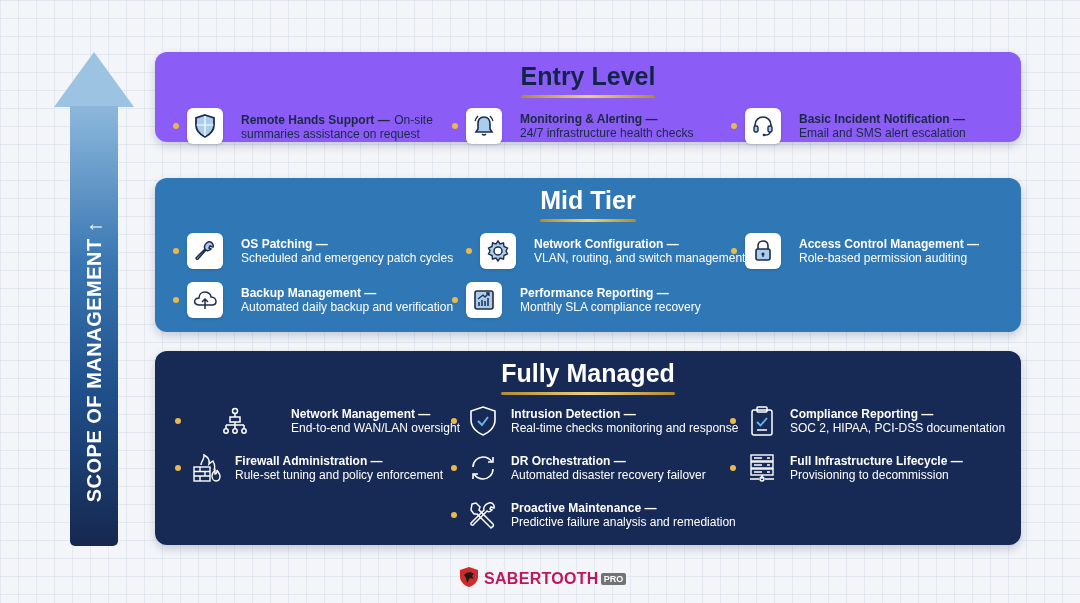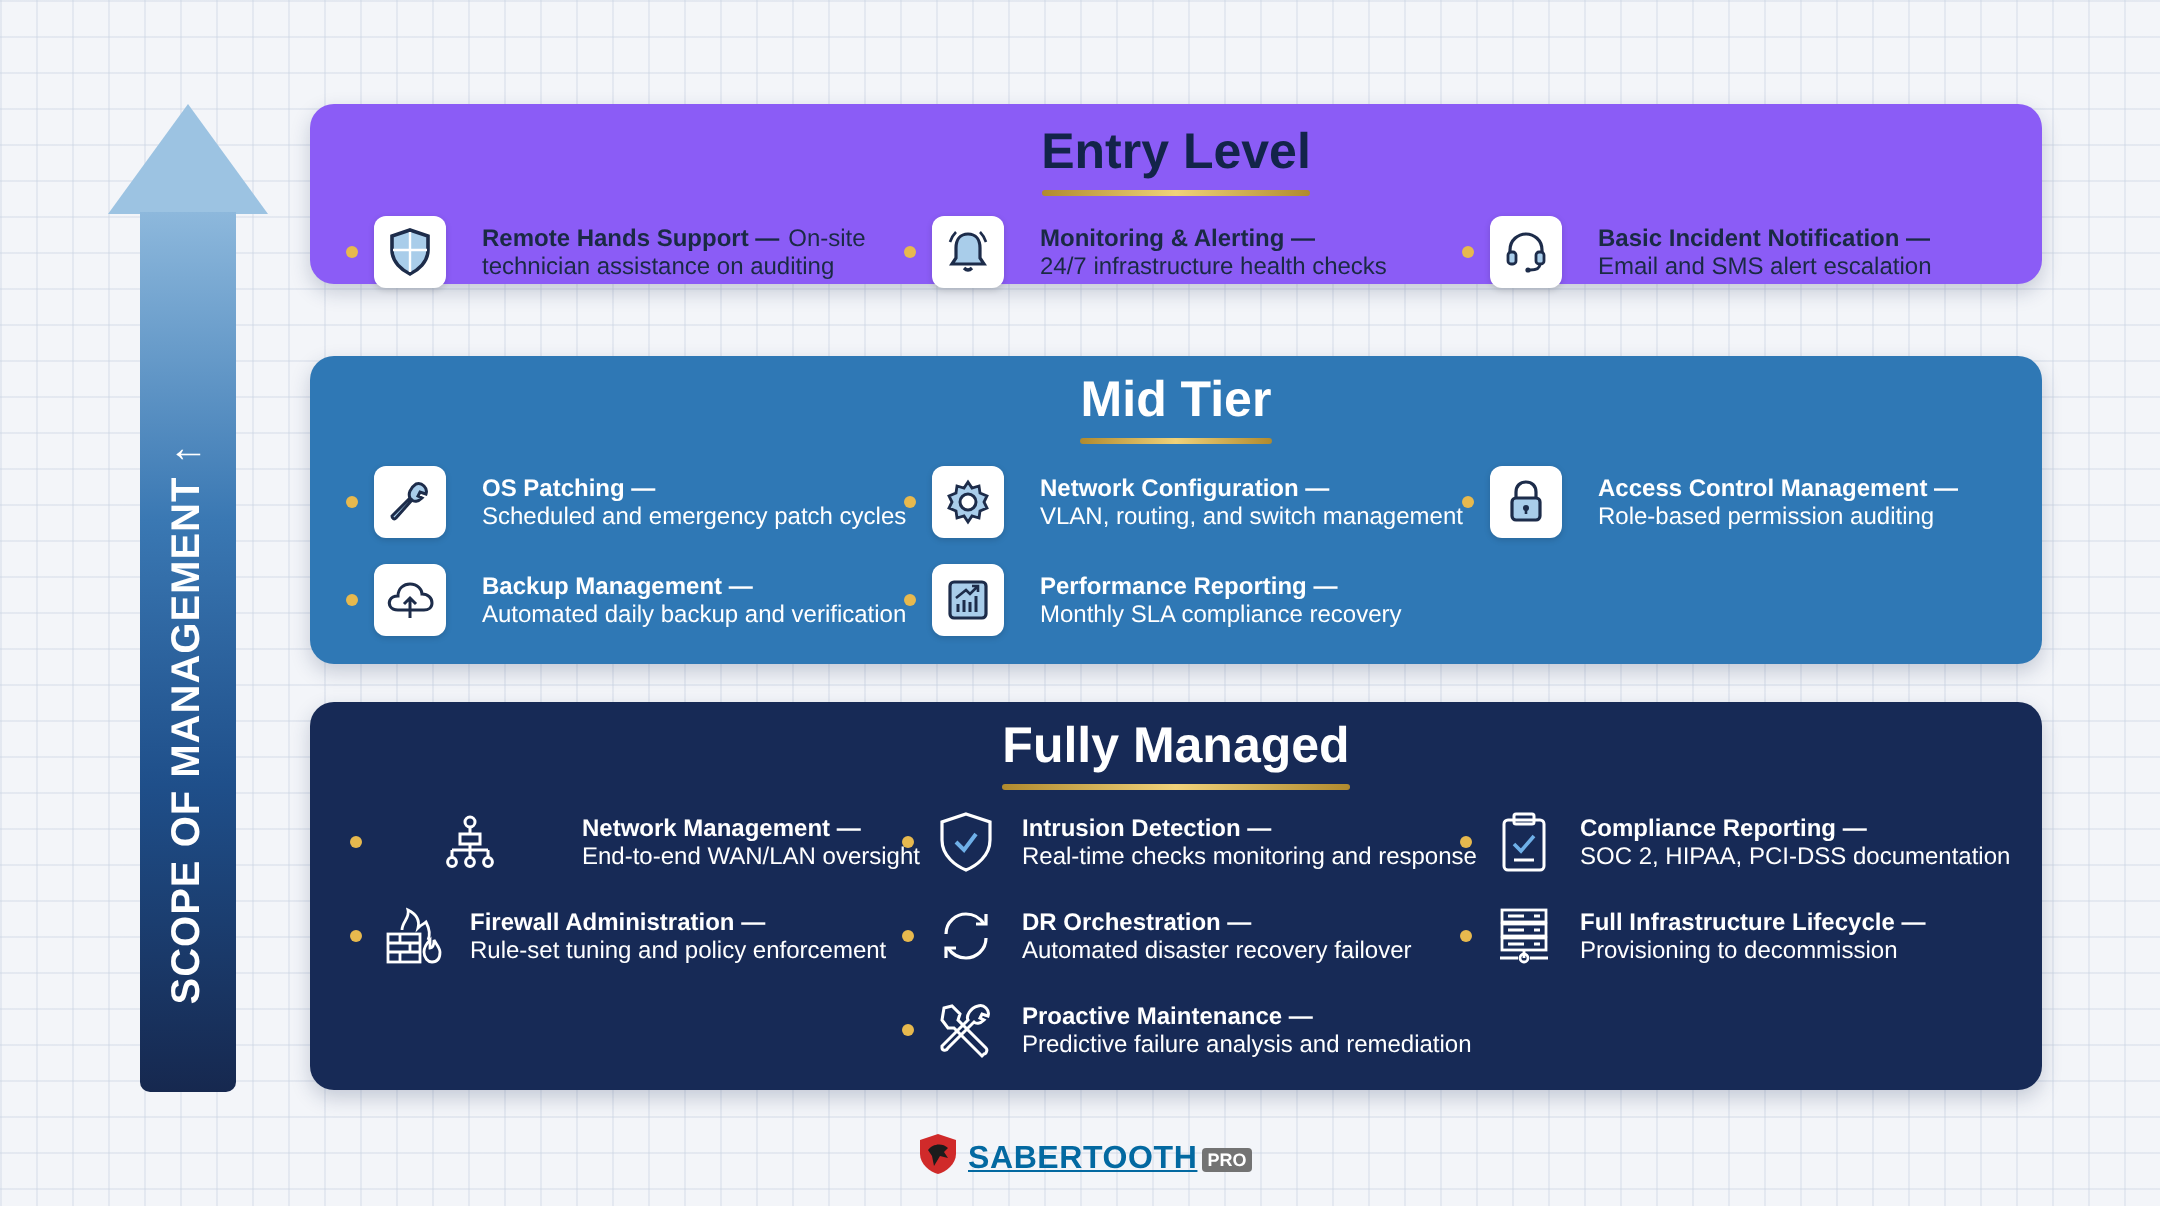--- a/index.html
+++ b/index.html
@@ -60,21 +60,21 @@
   .icon-plain { width: 36px; height: 36px; display: flex; align-items: center; justify-content: center; flex: none; }
   .item-text { margin-left: 18px; line-height: 14px; }
   .tier-full .item-text { margin-left: 10px; }
   .item-title { font-weight: bold; font-size: 12px; }
   .item-desc { font-size: 12px; }
   .tier-entry .item-title, .tier-entry .item-desc { color: #1a2a44; }
   .tier-mid .item-title, .tier-mid .item-desc, .tier-full .item-title, .tier-full .item-desc { color: #ffffff; }
   .logo {
     position: absolute; left: 458px; top: 566px; display: flex; align-items: center;
   }
-  .logo-name { font-weight: bold; font-size: 16px; color: #0369a1; margin-left: 4px; letter-spacing: 0.3px; text-decoration: underline; }
+  .logo-name { font-weight: bold; font-size: 16px; color: #be185d; margin-left: 4px; letter-spacing: 0.3px; }
   .logo-pro {
     background: #737373; color: #ffffff; font-size: 9px; font-weight: bold;
     padding: 1px 3px; border-radius: 2px; margin-left: 2px;
   }
 </style>
 </head>
 <body>
 
 <div class="arrow">
   <div class="arrow-head"></div>
@@ -88,21 +88,21 @@
   <div class="item" style="left:18px; top:56px;">
     <span class="bullet"></span>
     <span class="icon-box">
       <svg width="22" height="24" viewBox="0 0 22 24">
           <path d="M11 1 L20 4 V11 C20 17 15 21 11 23 C7 21 2 17 2 11 V4 Z" fill="#a9cdea" stroke="#1d2c4a" stroke-width="1.8"></path>
           <path d="M11 2 V22 M2.5 11 H19.5" stroke="#ffffff" stroke-width="1.2"></path>
         </svg>
     </span>
     <div class="item-text">
       <div><span class="item-title">Remote Hands Support —</span> <span class="item-desc">On-site</span></div>
-      <div class="item-desc">technician assistance on auditing</div>
+      <div class="item-desc">summaries assistance on request</div>
     </div>
   </div>
 
   <div class="item" style="left:297px; top:56px;">
     <span class="bullet"></span>
     <span class="icon-box">
       <svg width="24" height="24" viewBox="0 0 24 24">
           <path d="M12 3 C8 3 6 6 6 10 V15 L4 18 H20 L18 15 V10 C18 6 16 3 12 3 Z" fill="#a9cdea" stroke="#1d2c4a" stroke-width="1.6"></path>
           <path d="M10 20 Q12 22 14 20" stroke="#1d2c4a" stroke-width="1.6" fill="none"></path>
           <path d="M3 7 Q4 4 6 2 M21 7 Q20 4 18 2" stroke="#1d2c4a" stroke-width="1.3" fill="none"></path>
@@ -141,21 +141,21 @@
       <svg width="24" height="24" viewBox="0 0 24 24">
           <path d="M15 3 C18 2 21 5 20 8 L17 7 L16 9 L18 10 C16 12 14 12 13 11 L5 20 C4 21 3 20 3 19 L12 10 C11 8 12 5 15 3 Z" fill="#a9cdea" stroke="#1d2c4a" stroke-width="1.5"></path>
         </svg>
     </span>
     <div class="item-text">
       <div class="item-title">OS Patching —</div>
       <div class="item-desc">Scheduled and emergency patch cycles</div>
     </div>
   </div>
 
-  <div class="item" style="left:297px; top:55px;">
+  <div class="item" style="left:311px; top:55px;">
     <span class="bullet"></span>
     <span class="icon-box">
       <svg width="24" height="24" viewBox="0 0 24 24">
           <path d="M12 2 L14 5 L17.5 4 L18 7.5 L21.5 9 L20 12 L21.5 15 L18 16.5 L17.5 20 L14 19 L12 22 L10 19 L6.5 20 L6 16.5 L2.5 15 L4 12 L2.5 9 L6 7.5 L6.5 4 L10 5 Z" fill="#a9cdea" stroke="#1d2c4a" stroke-width="1.4"></path>
           <circle cx="12" cy="12" r="4" fill="#ffffff" stroke="#1d2c4a" stroke-width="1.5"></circle>
         </svg>
     </span>
     <div class="item-text">
       <div class="item-title">Network Configuration —</div>
       <div class="item-desc">VLAN, routing, and switch management</div>

